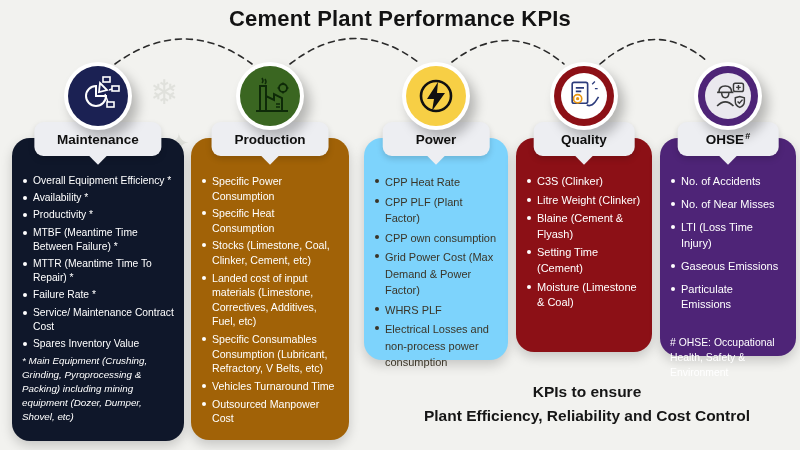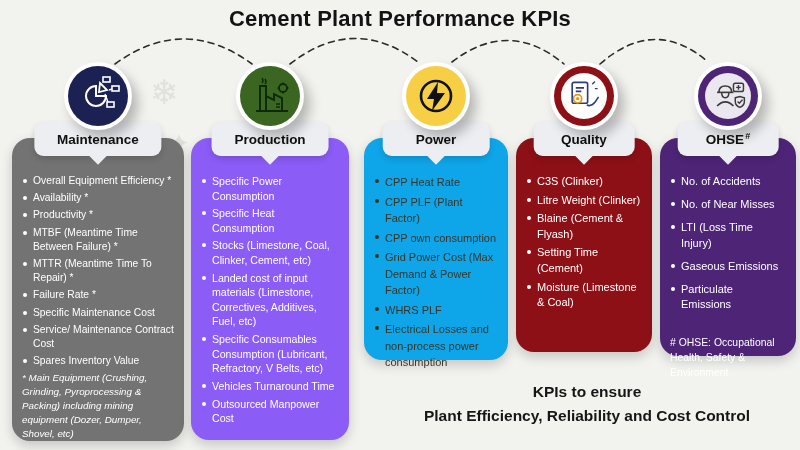--- a/index.html
+++ b/index.html
@@ -91,29 +91,28 @@
           <rect x="36" y="12" width="7" height="5" fill="none" stroke="#fff" stroke-width="1.6"></rect>
           <rect x="31" y="28" width="7" height="5" fill="none" stroke="#fff" stroke-width="1.6"></rect>
           <path d="M33 16 L36 15 M29 20 L32 28" fill="none" stroke="#fff" stroke-width="1.4"></path>
         </svg>
       </div>
     </div>
     <div class="tab">
       <span>Maintenance</span>
     </div>
     <div class="tab-tail"></div>
-    <div class="card" style="background: #737373; color: rgb(255, 255, 255);">
+    <div class="card" style="background: #0f172a; color: rgb(255, 255, 255);">
       <ul class="kpi-list">
           <li>Overall Equipment Efficiency *</li>
           <li>Availability *</li>
           <li>Productivity *</li>
           <li>MTBF (Meantime Time Between Failure) *</li>
           <li>MTTR (Meantime Time To Repair) *</li>
           <li>Failure Rate *</li>
-          <li>Specific Maintenance Cost</li>
           <li>Service/ Maintenance Contract Cost</li>
           <li>Spares Inventory Value</li>
         </ul>
       <div class="note">* Main Equipment (Crushing, Grinding, Pyroprocessing &amp; Packing) including mining equipment (Dozer, Dumper, Shovel, etc)</div>
     </div>
   </div>
 
   <div class="column col2">
     <div class="circle">
       <div class="circle-inner" style="background: rgb(58, 102, 33);">
@@ -125,21 +124,21 @@
           <path d="M28 30 h4 M28 33 h4" stroke="#0e2a08" stroke-width="1.4"></path>
           <circle cx="35" cy="14" r="4" fill="none" stroke="#0e2a08" stroke-width="1.8"></circle>
           <path d="M35 8.5 v2 M35 17.5 v2 M29.5 14 h2 M38.5 14 h2" stroke="#0e2a08" stroke-width="1.5"></path>
         </svg>
       </div>
     </div>
     <div class="tab">
       <span>Production</span>
     </div>
     <div class="tab-tail"></div>
-    <div class="card" style="background: #8b5cf6; color: rgb(255, 255, 255);">
+    <div class="card" style="background: #a16207; color: rgb(255, 255, 255);">
       <ul class="kpi-list">
           <li>Specific Power Consumption</li>
           <li>Specific Heat Consumption</li>
           <li>Stocks (Limestone, Coal, Clinker, Cement, etc)</li>
           <li>Landed cost of input materials (Limestone, Correctives, Additives, Fuel, etc)</li>
           <li>Specific Consumables Consumption (Lubricant, Refractory, V Belts, etc)</li>
           <li>Vehicles Turnaround Time</li>
           <li>Outsourced Manpower Cost</li>
         </ul>
     </div>
@@ -151,21 +150,21 @@
         <svg width="44" height="44" viewBox="0 0 44 44">
           <circle cx="22" cy="22" r="15" fill="none" stroke="#111111" stroke-width="2.6"></circle>
           <path d="M24 8 L13 25 H20 L18 37 L31 19 H23 Z" fill="#111111"></path>
         </svg>
       </div>
     </div>
     <div class="tab">
       <span>Power</span>
     </div>
     <div class="tab-tail"></div>
-    <div class="card" style="background: #0ea5e9; color: rgb(58, 53, 40);">
+    <div class="card" style="background: #7dd3fc; color: rgb(58, 53, 40);">
       <ul class="kpi-list">
           <li>CPP Heat Rate</li>
           <li>CPP PLF (Plant Factor)</li>
           <li>CPP own consumption</li>
           <li>Grid Power Cost (Max Demand &amp; Power Factor)</li>
           <li>WHRS PLF</li>
           <li>Electrical Losses and non-process power consumption</li>
         </ul>
     </div>
   </div>

